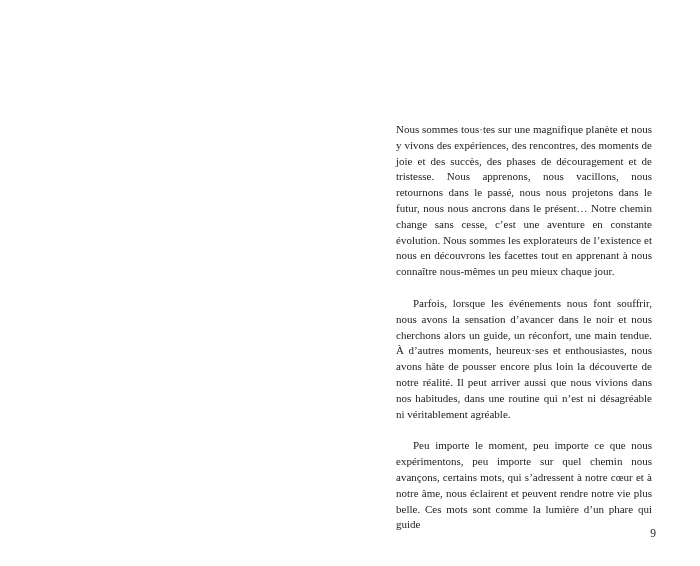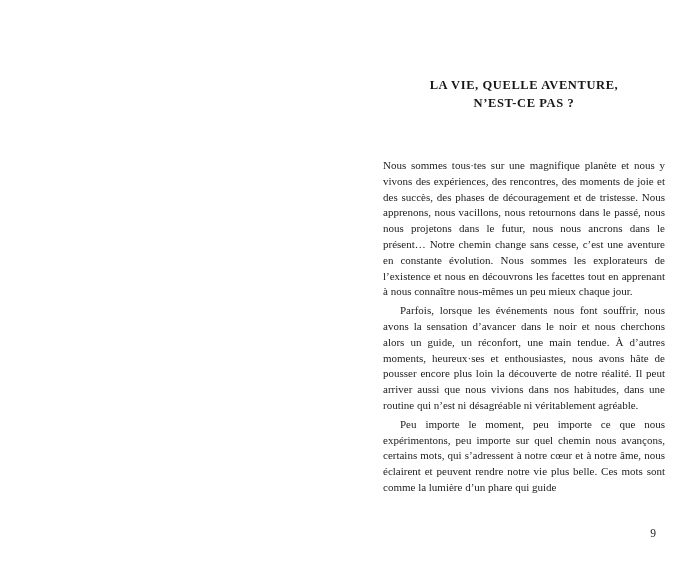--- a/index.html
+++ b/index.html
@@ -37,45 +37,41 @@
   .body-text {
     margin-top: 46px;
     font-size: 11px;
     line-height: 15.8px;
     text-align: justify;
     hyphens: auto;
     -webkit-hyphens: auto;
     color: #1b1b1b;
   }
   .para {
-    margin: 3px;
+    margin: 16px;
     text-indent: 17px;
   }
   .para.no-indent {
     text-indent: 0;
   }
   .folio {
     position: absolute;
     left: 380px;
     top: 527px;
     width: 276px;
     text-align: right;
     font-size: 11.5px;
     color: #1b1b1b;
   }
 </style>
 </head>
 <body>
 
 <div class="page">
   <main class="text-block" lang="fr">
-    <h1 class="chapter-title">
-      <span class="title-line">LA VIE, QUELLE AVENTURE,</span>
-      <span class="title-line">N’EST-CE PAS ?</span>
-    </h1>
     <div class="body-text">
       <p class="para no-indent">Nous sommes tous·tes sur une magnifique planète et nous y vivons des expériences, des rencontres, des moments de joie et des succès, des phases de découragement et de tristesse. Nous apprenons, nous vacillons, nous retournons dans le passé, nous nous projetons dans le futur, nous nous ancrons dans le présent… Notre chemin change sans cesse, c’est une aventure en constante évolution. Nous sommes les explorateurs de l’existence et nous en découvrons les facettes tout en apprenant à nous connaître nous-mêmes un peu mieux chaque jour.</p>
       <p class="para">Parfois, lorsque les événements nous font souffrir, nous avons la sensation d’avancer dans le noir et nous cherchons alors un guide, un réconfort, une main tendue. À d’autres moments, heureux·ses et enthousiastes, nous avons hâte de pousser encore plus loin la découverte de notre réalité. Il peut arriver aussi que nous vivions dans nos habitudes, dans une routine qui n’est ni désagréable ni véritablement agréable.</p>
       <p class="para">Peu importe le moment, peu importe ce que nous expérimentons, peu importe sur quel chemin nous avançons, certains mots, qui s’adressent à notre cœur et à notre âme, nous éclairent et peuvent rendre notre vie plus belle. Ces mots sont comme la lumière d’un phare qui guide</p>
     </div>
   </main>
   <div class="folio">9</div>
 </div>
 
 </body></html>

